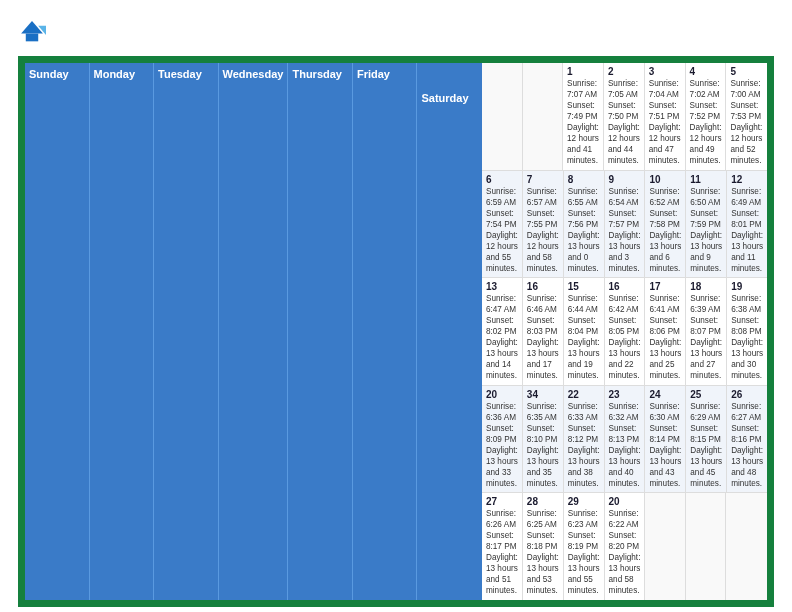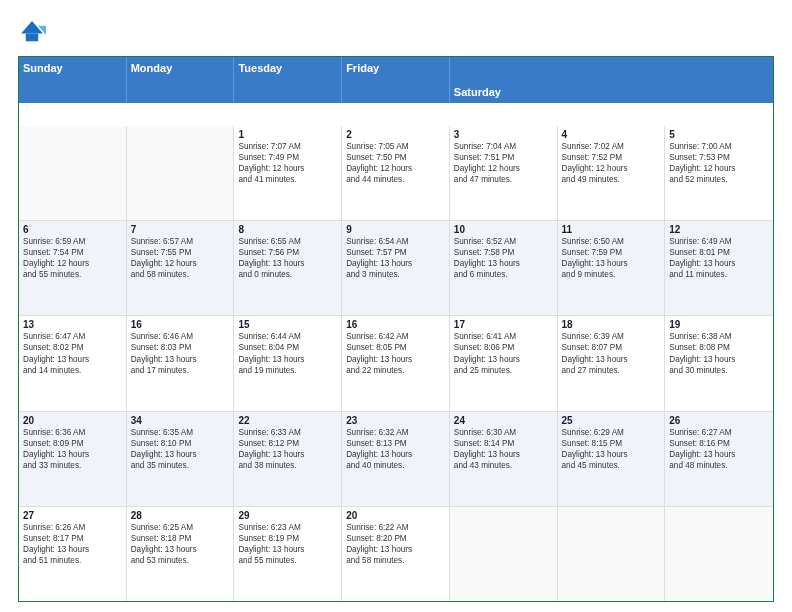--- a/index.html
+++ b/index.html
@@ -50,23 +50,22 @@
       color: #1a1a2e;
       line-height: 1.1;
     }
     .title-block .location {
       font-size: 13px;
       color: #444;
     }
     .calendar {
       flex: 1;
       display: flex;
-      flex-direction: column;
-      border: 1px solid #15803d;
-      gap: 23px;
+      flex-direction: row;
+      border: 7px solid #15803d;
     }
     .cal-header {
       display: grid;
       grid-template-columns: repeat(7, 1fr);
       background: #3a7bc8;
     }
     .cal-header-cell {
       color: #fff;
       font-size: 11px;
       font-weight: bold;
@@ -139,20 +138,22 @@
       <div class="month-year"></div>
       <div class="location"></div>
     </div>
   </div>
 
   <div class="calendar">
     <div class="cal-header">
     <div class="cal-header-cell">Sunday</div>
         <div class="cal-header-cell">Monday</div>
         <div class="cal-header-cell">Tuesday</div>
+        <div class="cal-header-cell">Wednesday</div>
+        <div class="cal-header-cell">Thursday</div>
         <div class="cal-header-cell">Friday</div>
         <div class="cal-header-cell">Saturday</div>
       </div>
     <div class="cal-body">
     <div class="cal-row">
           <div class="cal-cell empty"></div>
           <div class="cal-cell empty"></div>
           <div class="cal-cell">
             <span class="day-num">1</span>
             <span class="cell-line">Sunrise: 7:07 AM</span>

